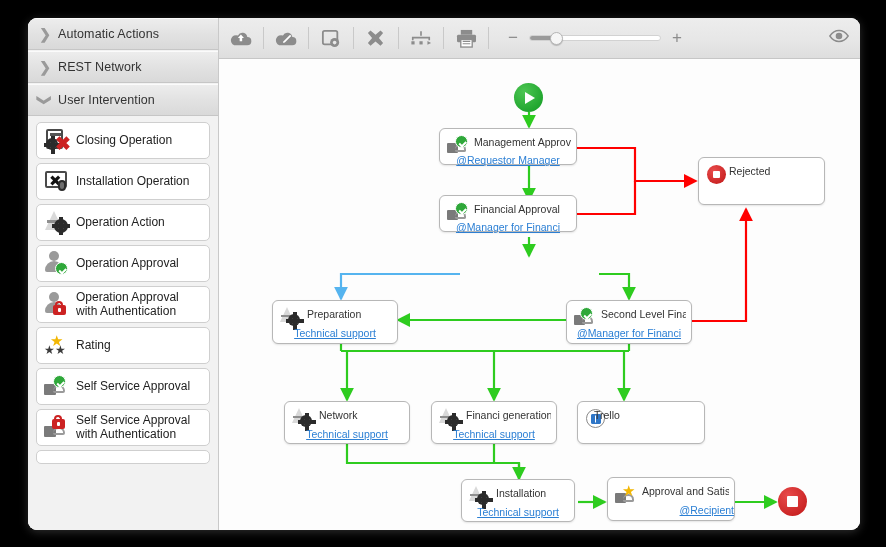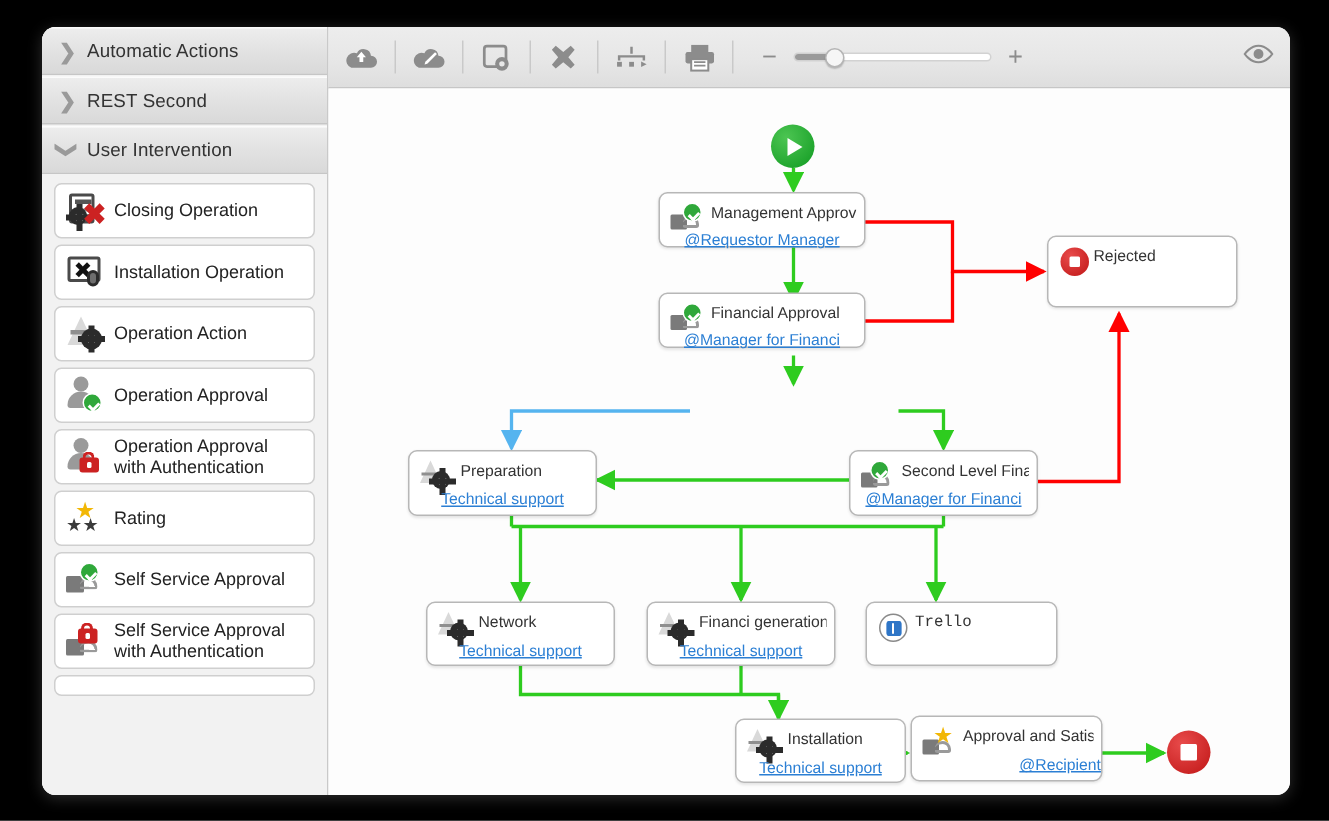--- a/index.html
+++ b/index.html
@@ -242,21 +242,21 @@
 
   <div id="sidebar">
 
     <div class="accordion-header">
       <span class="chev">❯</span>
       <span class="atitle">Automatic Actions</span>
     </div>
 
     <div class="accordion-header">
       <span class="chev">❯</span>
-      <span class="atitle">REST Second</span>
+      <span class="atitle">REST Network</span>
     </div>
 
     <div class="accordion-header">
       <span class="chev" style="transform: rotate(90deg);">❯</span>
       <span class="atitle">User Intervention</span>
     </div>
 
     <div id="palette">
 
       <div class="pal-item">
@@ -532,24 +532,24 @@
         <span class="gear" style="left:8px;top:7px;width:12px;height:12px;"></span>
       </span>
       <span class="n-title">Financi generation</span>
       <span class="n-sub" style="top:26px;">Technical support</span>
     </div>
 
     <div class="node" style="left:358px;top:342px;width:128px;height:43px;">
       <span class="n-ico">
         <span class="trello-ico" style="left:1px;top:1px;"></span>
       </span>
-      <span class="n-title" style="left:32px;font-family:Liberation Mono, monospace;">Trello</span>
-    </div>
-
-    <div class="node" style="left:242px;top:420px;width:114px;height:43px;margin-left:29px;">
+      <span class="n-title" style="left:16px;">Trello</span>
+    </div>
+
+    <div class="node" style="left:242px;top:420px;width:114px;height:43px;">
       <span class="n-ico">
         <span class="cone" style="left:0;top:0;border-left-width:7px;border-right-width:7px;border-bottom-width:15px;"></span>
         <span class="cone-s1" style="left:1px;top:8px;width:12px;height:2px;"></span>
         <span class="gear" style="left:8px;top:7px;width:12px;height:12px;"></span>
       </span>
       <span class="n-title">Installation</span>
       <span class="n-sub" style="top:26px;">Technical support</span>
     </div>
 
     <div class="node" style="left:388px;top:418px;width:128px;height:44px;">

